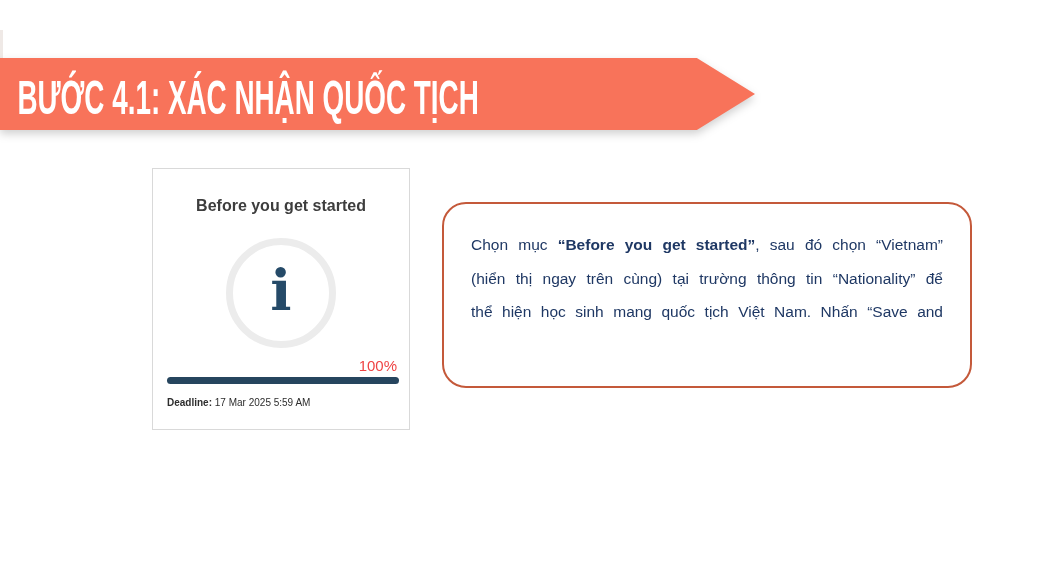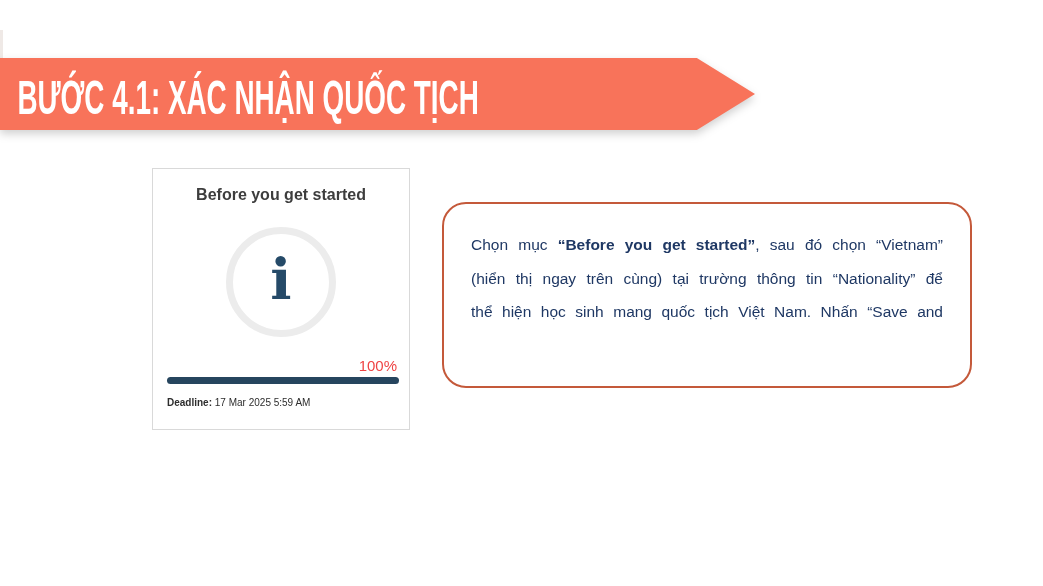--- a/index.html
+++ b/index.html
@@ -34,21 +34,21 @@
     padding-top: 4px;
   }
 
   
   .task-card {
     position: absolute; left: 152px; top: 168px; width: 258px; height: 262px;
     background: #ffffff;
     border: 1px solid #d9d9d9;
   }
   .card-title {
-    margin-top: 17px;
+    margin-top: 28px;
     text-align: center;
     font-size: 16px;
     font-weight: bold;
     color: #3d3d3d;
   }
   .info-circle {
     width: 110px; height: 110px;
     border: 7px solid #ececec;
     border-radius: 50%;
     margin: 23px auto 0 auto;

